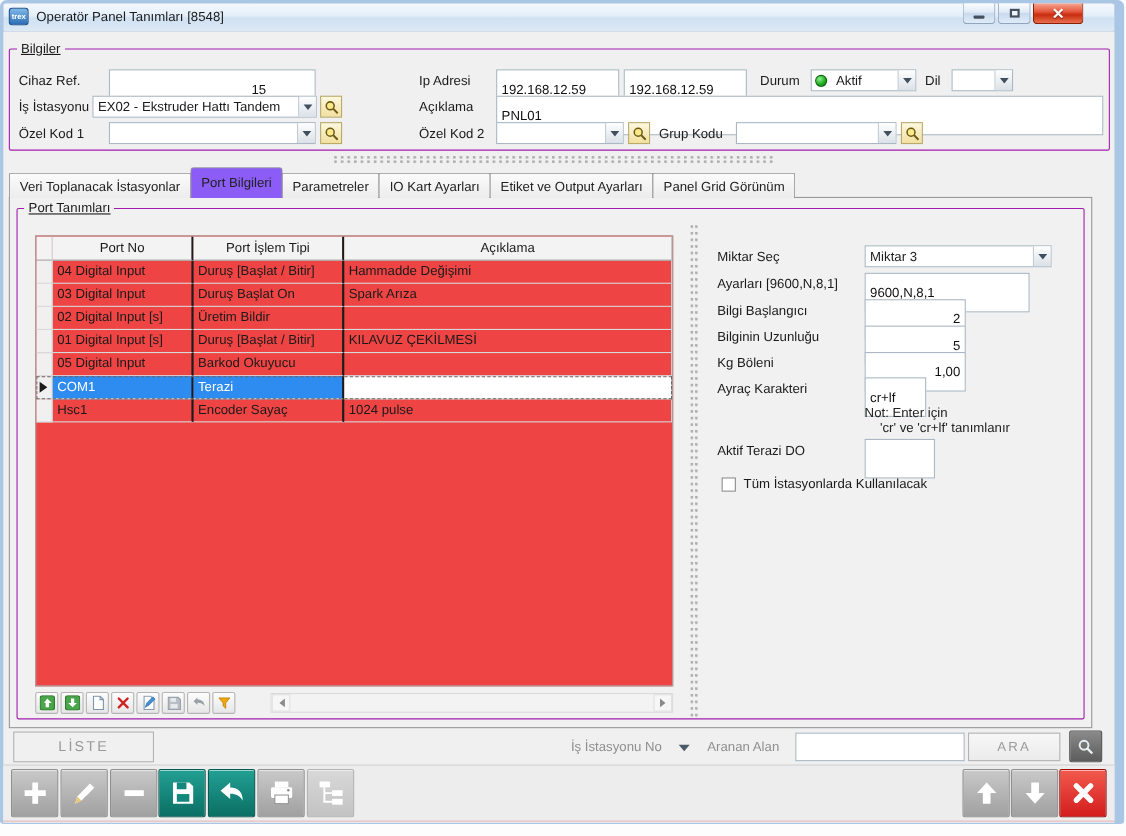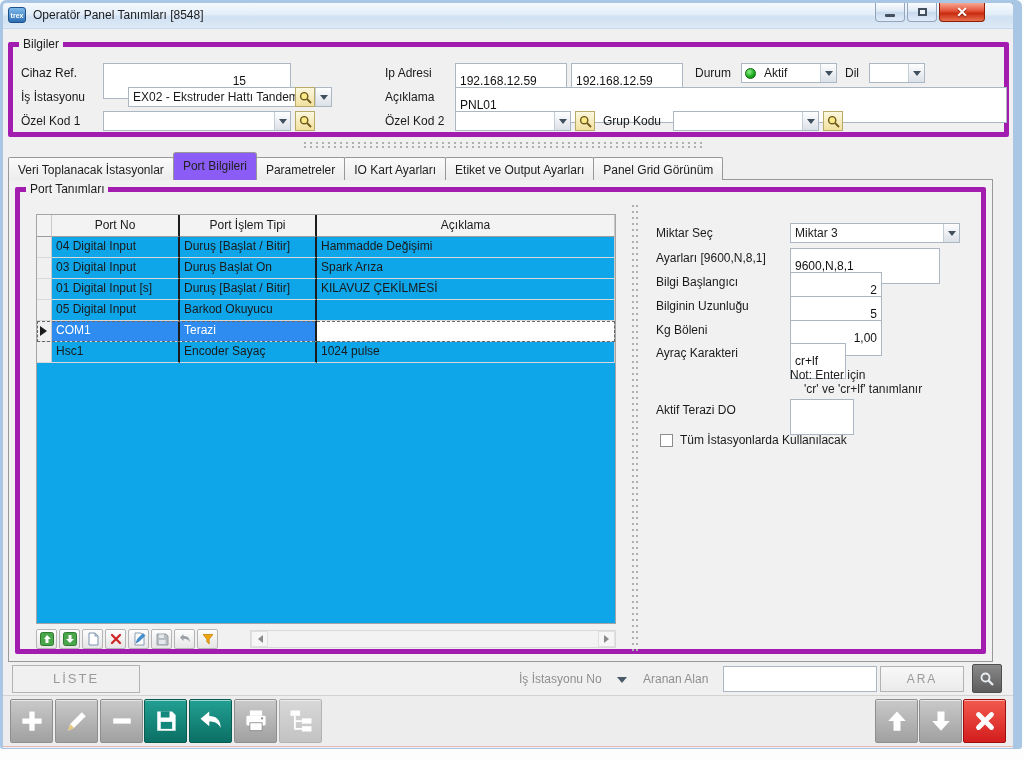--- a/index.html
+++ b/index.html
@@ -23,21 +23,21 @@
     display:flex; align-items:center; justify-content:center; cursor:default; }
   .wc-min { left:872px; width:30px; } .wc-max { left:904px; width:30px; }
   .wc-close { left:936px; width:46px; background:linear-gradient(#f6a893,#e4573c 42%,#c92c10 58%,#e8704f); border-color:#8c1d06; }
   .glyph-min { width:10px; height:3px; background:#44505e; border-radius:1px; margin-top:6px; }
   .glyph-max { width:9px; height:8px; border:2px solid #44505e; background:#eef4fb; }
   .glyph-close { color:#fff; font-weight:bold; font-size:14px; line-height:14px; text-shadow:0 1px 1px #7a1405; }
 
   .client { position:relative; width:100%; height:719px; background:#f0f0f0; font-size:12px; color:#1a1a1a; }
 
   
-  .grp { position:absolute; border:5px solid #a21caf; border-radius:2px; background:transparent; }
+  .grp { position:absolute; border:1px solid #a21caf; border-radius:2px; background:transparent;text-decoration:underline; }
   .grp > legend { font-size:12px; color:#1a1a1a; padding:0 4px; margin-left:6px; }
   .lbl { position:absolute; height:20px; line-height:20px; white-space:nowrap; }
   .tb { position:absolute; height:36px; border:1px solid #abb8c3; background:#fff;
     font-family:"Liberation Sans",sans-serif; font-size:12px; color:#111; padding:0 4px; }
   .tb.num { text-align:right; }
   .combo { position:absolute; height:20px; background:#fff; border:1px solid #abb8c3; display:flex; align-items:center; cursor:default; }
   .combo .val { flex:1; padding:0 4px; overflow:hidden; white-space:nowrap; font-size:12px; }
   .combo .dd { width:16px; align-self:stretch; border-left:1px solid #c3cdd6;
     background:linear-gradient(#fefefe,#dbe1e8); display:flex; align-items:center; justify-content:center; }
   .tri-dn { width:0; height:0; border:4px solid transparent; border-top:5px solid #40505f; margin-top:4px; }
@@ -57,21 +57,21 @@
   .tab { height:23px; line-height:22px; padding:1px 9px; font-size:12px; color:#222;
     border:1px solid #989898; border-bottom:none; border-radius:2px 2px 0 0;
     background:linear-gradient(#fbfbfb,#ececec); margin-right:-1px; cursor:pointer; white-space:nowrap; }
   .tab.active { height:28px; line-height:25px; background:#8b5cf6; z-index:6; position:relative; border-radius:3px 3px 0 0; }
 
   .tab-panel { position:absolute; left:5px; top:150px; width:985px; height:483px;
     border:1px solid #989898; background:#f1f1f1; }
 
   
   .grid { position:absolute; left:16px; top:18px; width:580px; height:410px;
-    border:1px solid #a5a5a5; background:#0ea5e9; overflow:hidden; }
+    border:1px solid #a5a5a5; background:#ef4444; overflow:hidden; }
   .grow { display:flex; width:100%; }
   .cell { border-right:1px solid #c9c9c9; border-bottom:1px solid #d8d8d8; padding:2px 4px 0;
     height:21px; font-size:12px; overflow:hidden; white-space:nowrap; }
   .ghead .cell { background:#f3f3f3; border-bottom:1px solid #9c9c9c; text-align:center; height:22px; padding-top:3px; }
   .c-ind { width:15px; background:#f0f0f0; padding:0; }
   .c-1 { width:128px; border-right:2px solid #1c1c1c; }
   .c-2 { width:137px; border-right:2px solid #1c1c1c; }
   .c-3 { width:298px; }
   .grow.selected { outline:1px dashed #666; outline-offset:-1px; }
   .grow.selected .c-1, .grow.selected .c-2 { background:#2e8bef; color:#fff; }
@@ -153,21 +153,21 @@
       </div>
       <span class="lbl" style="left:832px;top:12px;">Dil</span>
       <div class="combo" style="left:856px;top:12px;width:56px;">
         <span class="val"></span>
         <span class="dd">
             <span class="tri-dn"></span>
           </span>
       </div>
 
       <span class="lbl" style="left:8px;top:36px;">İş İstasyonu</span>
-      <div class="combo" style="left:75px;top:36px;width:204px;margin-left:40px;">
+      <div class="combo" style="left:75px;top:36px;width:204px;">
         <span class="val">EX02 - Ekstruder Hattı Tandem</span>
         <span class="dd">
             <span class="tri-dn"></span>
           </span>
       </div>
       <span class="lkp" style="left:282px;top:36px;">
         <svg width="13" height="13" viewBox="0 0 13 13">
             <circle cx="5.2" cy="5.2" r="3.6" fill="#fbe98a" stroke="#6d5a16" stroke-width="1.4"></circle>
             <line x1="8" y1="8" x2="12" y2="12" stroke="#6d5a16" stroke-width="1.8"></line>
           </svg>
@@ -242,20 +242,26 @@
             <div class="cell c-ind"></div>
             <div class="cell c-1">04 Digital Input</div>
             <div class="cell c-2">Duruş [Başlat / Bitir]</div>
             <div class="cell c-3">Hammadde Değişimi</div>
           </div>
           <div class="grow">
             <div class="cell c-ind"></div>
             <div class="cell c-1">03 Digital Input</div>
             <div class="cell c-2">Duruş Başlat On</div>
             <div class="cell c-3">Spark Arıza</div>
+          </div>
+          <div class="grow">
+            <div class="cell c-ind"></div>
+            <div class="cell c-1">02 Digital Input [s]</div>
+            <div class="cell c-2">Üretim Bildir</div>
+            <div class="cell c-3"></div>
           </div>
           <div class="grow">
             <div class="cell c-ind"></div>
             <div class="cell c-1">01 Digital Input [s]</div>
             <div class="cell c-2">Duruş [Başlat / Bitir]</div>
             <div class="cell c-3">KILAVUZ ÇEKİLMESİ</div>
           </div>
           <div class="grow">
             <div class="cell c-ind"></div>
             <div class="cell c-1">05 Digital Input</div>

